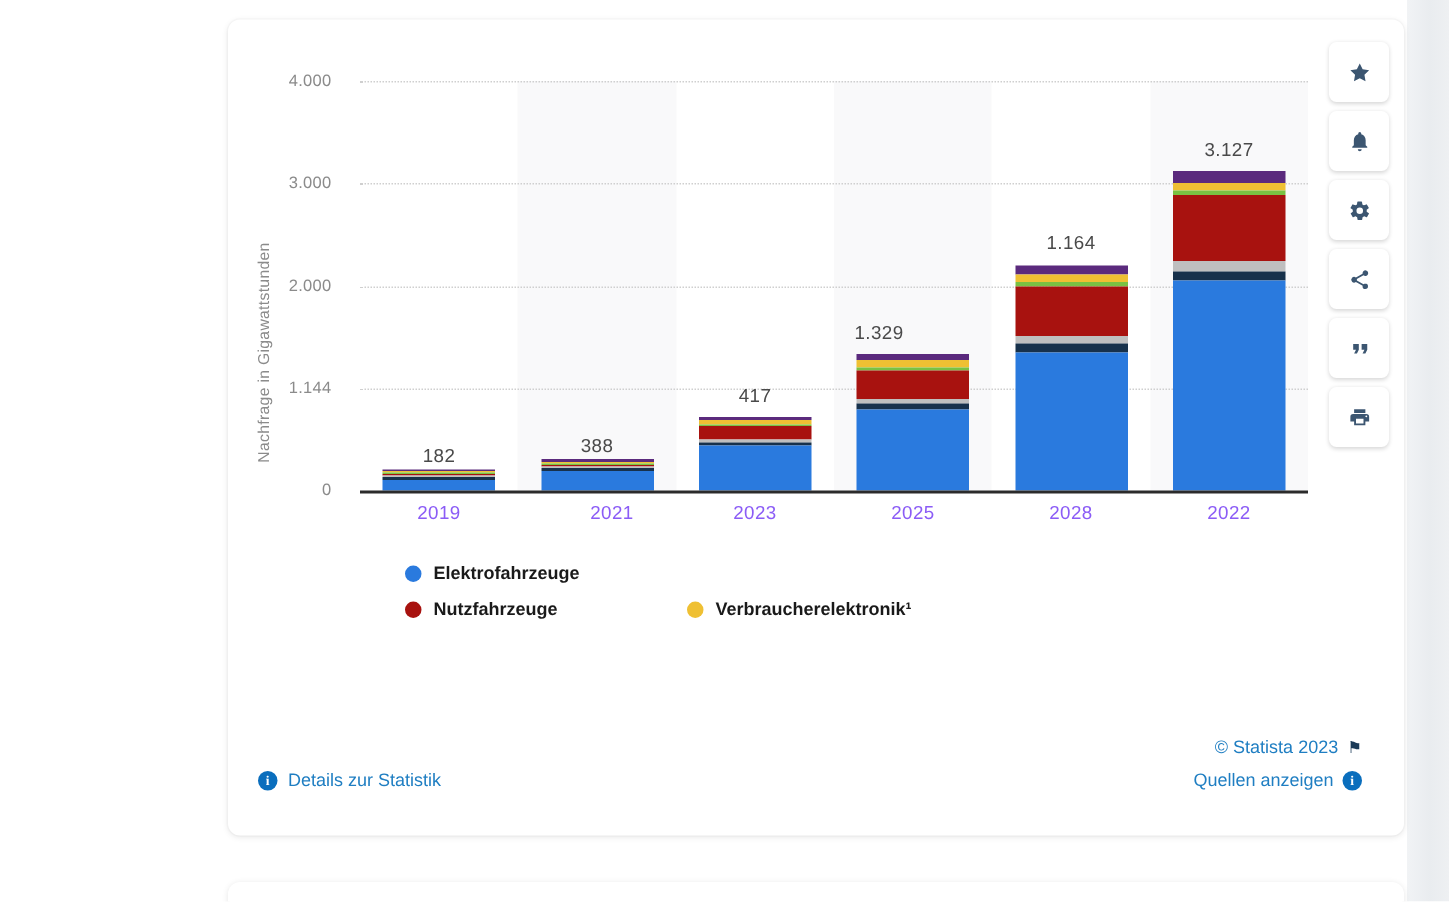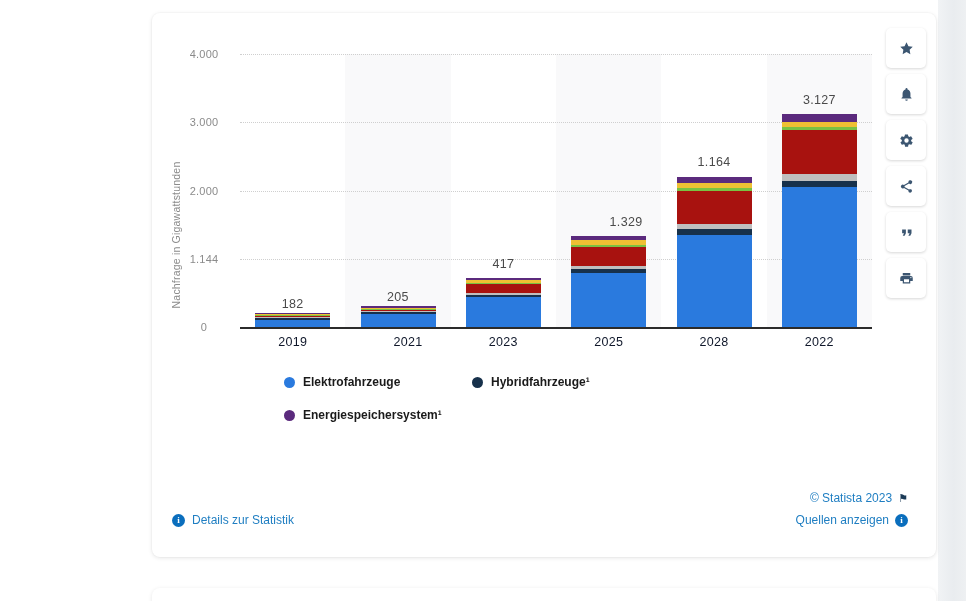--- a/index.html
+++ b/index.html
@@ -83,23 +83,23 @@
     position: absolute;
     left: 88px;
     top: 314px;
     width: 632px;
     height: 0;
     border-top: 2px solid #2b2b2b;
   }
 
   .ytick {
     position: absolute;
-    right: 0;
+    right: 13px;
     width: 60px;
-    text-align: center;
+    text-align: right;
     font-size: 11px;
     color: #8b8b8b;
     transform: translateY(-50%);
     letter-spacing: .2px;
   }
   .ytick-wrap {
     position: absolute;
     left: 0px;
     top: 41px;
     width: 82px;
@@ -134,28 +134,28 @@
     color: #4a4a4a;
     letter-spacing: .3px;
   }
 
   .xtick {
     position: absolute;
     top: 322px;
     width: 120px;
     text-align: center;
     font-size: 12.5px;
-    color: #0f172a;
+    color: #8b5cf6;
     letter-spacing: .3px;
   }
 
   
   .legend {
     position: absolute;
-    left: 132px;
+    left: 118px;
     top: 362px;
     width: 650px;
   }
   .legend-row { display: flex; margin-bottom: 9px; }
   .legend-item {
     display: flex;
     align-items: flex-start;
     font-size: 12px;
     font-weight: bold;
     color: #1a1a1a;
@@ -301,54 +301,52 @@
             <div class="seg" style="height: 6.279px; background: rgb(191, 191, 191);"></div>
             <div class="seg" style="height: 6.48375px; background: rgb(23, 49, 75);"></div>
             <div class="seg" style="height: 139.912px; background: rgb(42, 122, 222);"></div>
           </div>
         </div>
       <div class="axis-base"></div>
 
       <div id="overlays">
           <div class="bar-total" style="left: 80.6667px; top: 283.854px;">182</div>
           <div class="xtick" style="left: 80.6667px;">2019</div>
-          <div class="bar-total" style="left: 186px; top: 276.961px;">205</div>
+          <div class="bar-total" style="left: 186px; top: 276.961px;">388</div>
           <div class="xtick" style="left: 196px;">2021</div>
           <div class="bar-total" style="left: 291.333px; top: 243.996px;">417</div>
           <div class="xtick" style="left: 291.333px;">2023</div>
-          <div class="bar-total" style="left: 414px; top: 202.296px;">1.329</div>
+          <div class="bar-total" style="left: 374px; top: 202.296px;">1.329</div>
           <div class="xtick" style="left: 396.667px;">2025</div>
           <div class="bar-total" style="left: 502px; top: 142.44px;">1.164</div>
           <div class="xtick" style="left: 502px;">2028</div>
           <div class="bar-total" style="left: 607.333px; top: 79.5823px;">3.127</div>
           <div class="xtick" style="left: 607.333px;">2022</div>
         </div>
     </div>
 
     <div class="legend">
       <div class="legend-row">
         <div class="legend-item lg-c1">
           <span class="dot" style="background:#2a7ade"></span>
           <span>Elektrofahrzeuge</span>
         </div>
-        <div class="legend-item lg-c2">
-          <span class="dot" style="background:#17314b"></span>
-          <span>Hybridfahrzeuge¹</span>
+      </div>
+
+      <div class="legend-row" style="margin-top:8px">
+        <div class="legend-item lg-c1">
+          <span class="dot" style="background:#a8120f"></span>
+          <span>Nutzfahrzeuge</span>
         </div>
-      </div>
-
-      <div class="legend-row" style="margin-top:8px">
-      </div>
-
-      <div class="legend-row">
-        <div class="legend-item lg-c1">
-          <span class="dot" style="background:#5b2a7d"></span>
-          <span>Energiespeichersystem¹</span>
+        <div class="legend-item lg-c3">
+          <span class="dot" style="background:#efc033"></span>
+          <span>Verbraucherelektronik¹</span>
         </div>
       </div>
+
     </div>
 
     <div class="footer">
       <div class="f-right-1">
         <span>© Statista 2023</span>
         <span class="flag-icon">⚑</span>
       </div>
       <div class="f-right-2">
         <span>Quellen anzeigen</span>
         <span class="info-badge">i</span>

